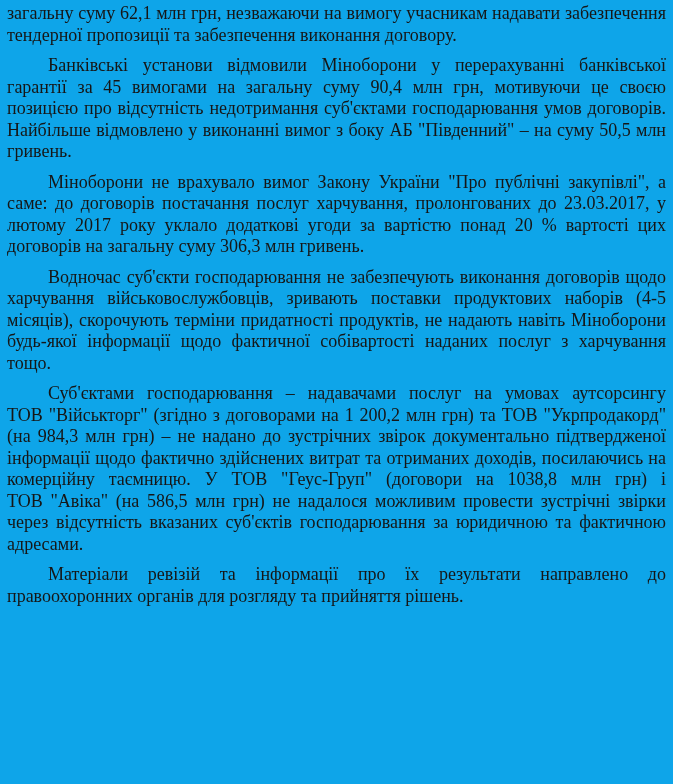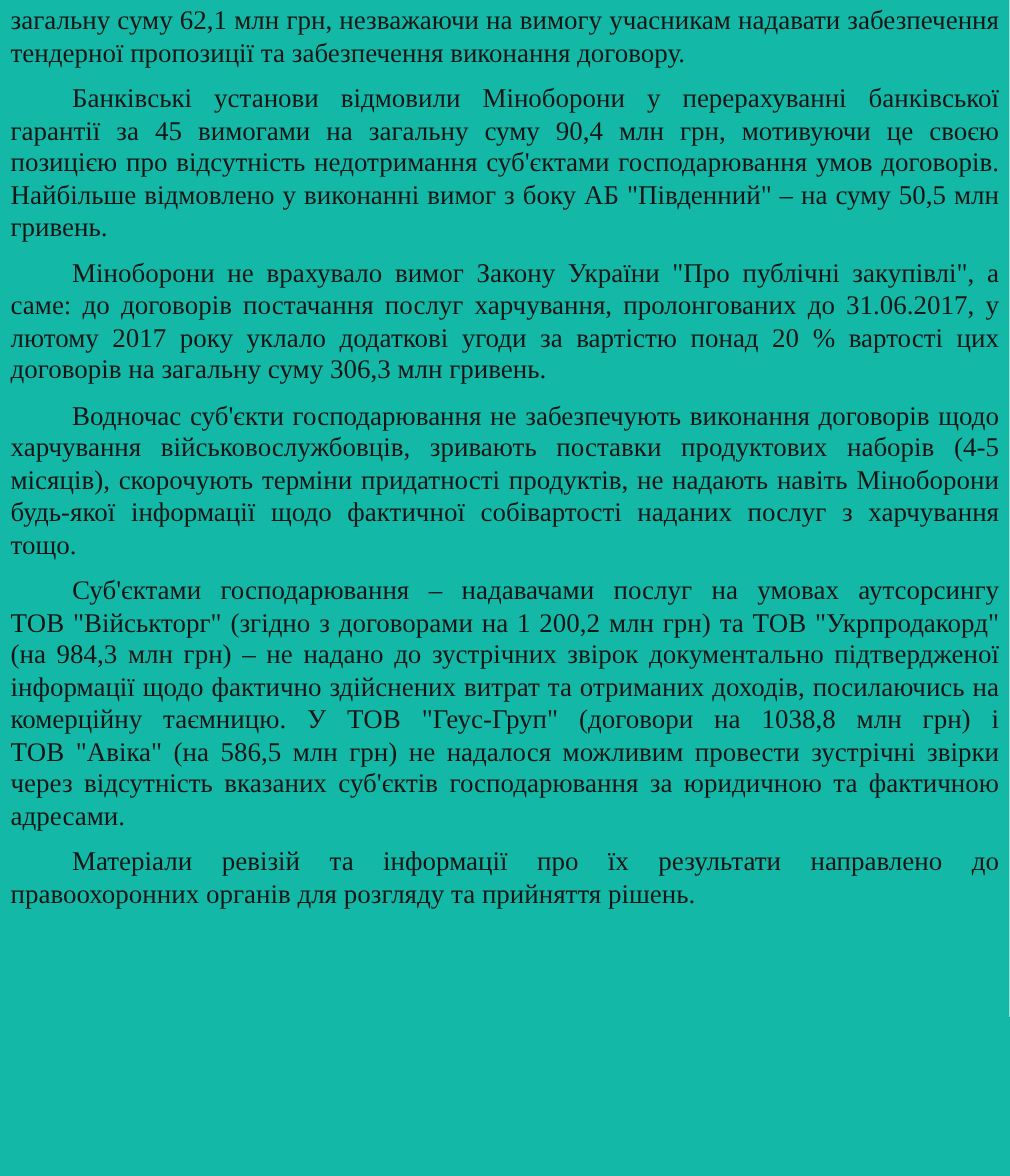--- a/index.html
+++ b/index.html
@@ -6,21 +6,21 @@
     margin: 0;
     padding: 0;
     background: #ffffff;
   }
   .page {
     position: relative;
     width: 673px;
     height: 784px;
     box-sizing: border-box;
     padding: 3px 7px 0 7px;
-    background: #14b8a6;
+    background: #0ea5e9;
     overflow: hidden;
     font-family: "Liberation Serif", "DejaVu Serif", serif;
     font-size: 18px;
     line-height: 21.5px;
     color: #161616;
     -webkit-hyphens: none;
     hyphens: none;
   }
   .page p {
     margin: 9px 0 0 0;
@@ -35,20 +35,20 @@
 </head>
 <body>
 
 <div class="page">
   <p class="continuation">загальну суму 62,1 млн грн, незважаючи на вимогу учасникам надавати забезпечення тендерної пропозиції та забезпечення виконання договору.</p>
 
   <p>Банківські установи відмовили Міноборони у перерахуванні банківської гарантії за 45 вимогами на загальну суму 90,4 млн грн, мотивуючи це своєю позицією про відсутність недотримання суб'єктами господарювання умов договорів. Найбільше відмовлено у виконанні вимог з боку АБ&nbsp;"Південний" – на суму 50,5 млн гривень.</p>
 
 
 
-  <p>Міноборони не врахувало вимог Закону України "Про публічні закупівлі", а саме: до договорів постачання послуг харчування, пролонгованих до 31.06.2017, у лютому 2017 року уклало додаткові угоди за вартістю понад 20 % вартості цих договорів на загальну суму 306,3 млн гривень.</p>
+  <p>Міноборони не врахувало вимог Закону України "Про публічні закупівлі", а саме: до договорів постачання послуг харчування, пролонгованих до 23.03.2017, у лютому 2017 року уклало додаткові угоди за вартістю понад 20 % вартості цих договорів на загальну суму 306,3 млн гривень.</p>
 
   <p>Водночас суб'єкти господарювання не забезпечують виконання договорів щодо харчування військовослужбовців, зривають поставки продуктових наборів (4-5 місяців), скорочують терміни придатності продуктів, не надають навіть Міноборони будь-якої інформації щодо фактичної собівартості наданих послуг з харчування тощо.</p>
 
   <p>Суб'єктами господарювання – надавачами послуг на умовах аутсорсингу ТОВ&nbsp;"Військторг" (згідно з договорами на 1&nbsp;200,2 млн грн) та ТОВ&nbsp;"Укрпродакорд" (на 984,3 млн грн) – не надано до зустрічних звірок документально підтвердженої інформації щодо фактично здійснених витрат та отриманих доходів, посилаючись на комерційну таємницю. У ТОВ&nbsp;"Геус-Груп" (договори на 1038,8 млн грн) і ТОВ&nbsp;"Авіка" (на 586,5 млн грн) не надалося можливим провести зустрічні звірки через відсутність вказаних суб'єктів господарювання за юридичною та фактичною адресами.</p>
 
   <p>Матеріали ревізій та інформації про їх результати направлено до правоохоронних органів для розгляду та прийняття рішень.</p>
 </div>
 
 </body></html>

